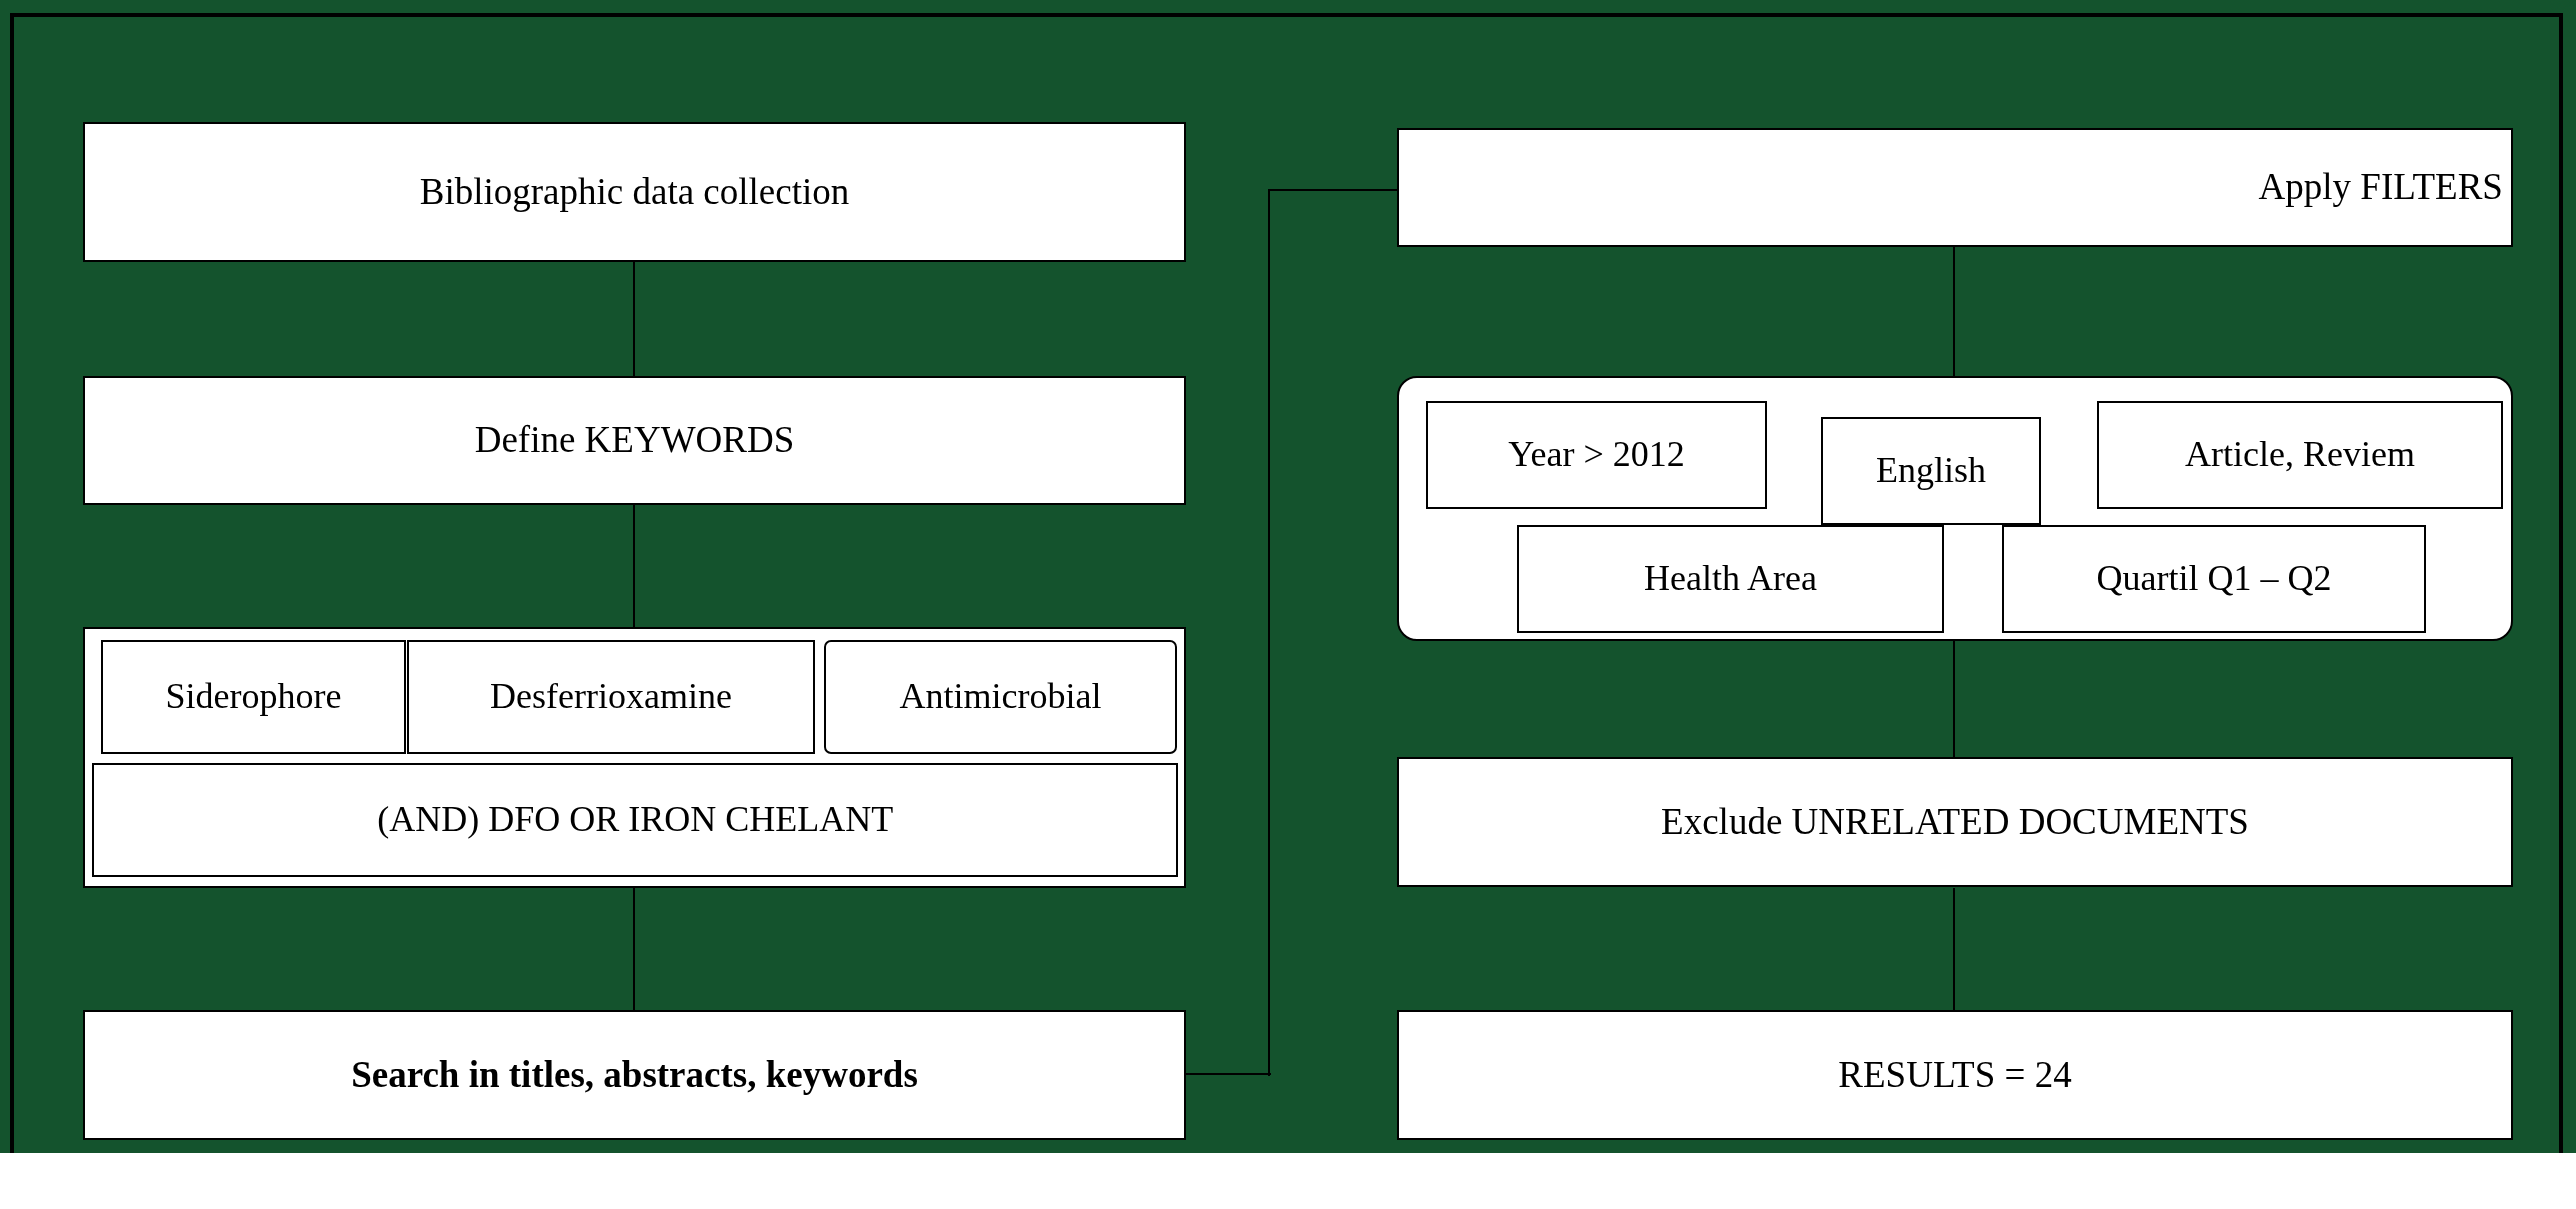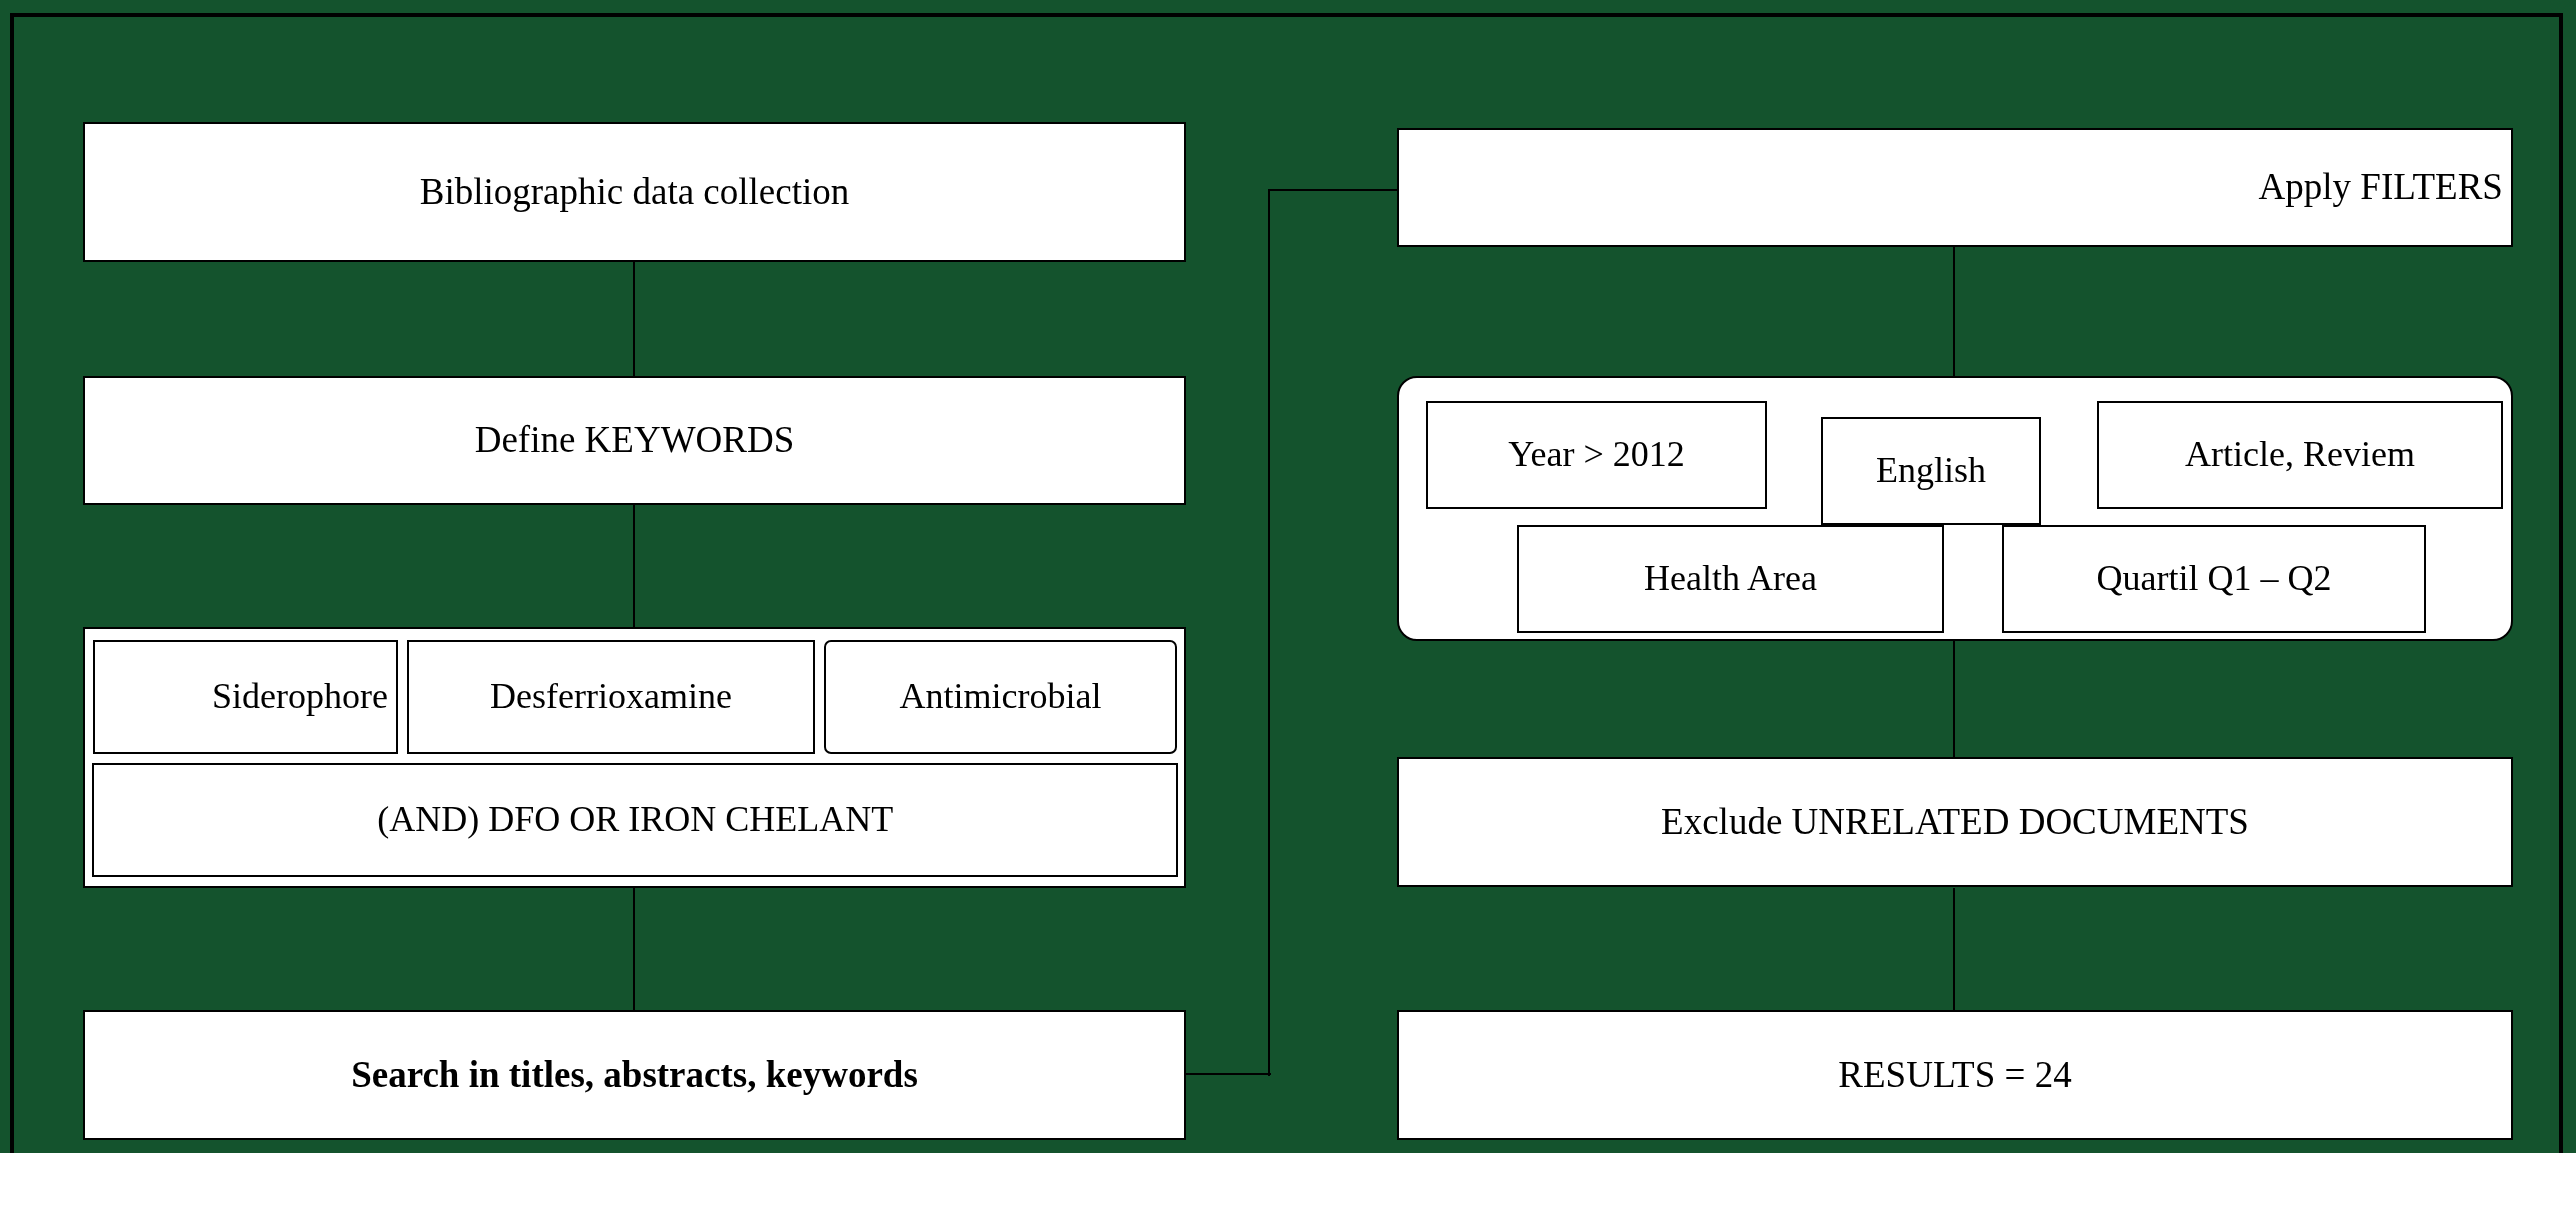--- a/index.html
+++ b/index.html
@@ -83,21 +83,21 @@
   <div class="vline" style="left:633px; top:262px; height:114px;"></div>
 
   <div class="box fs-main" style="left:83px; top:376px; width:1103px; height:129px;">
     <span class="label">Define KEYWORDS</span>
   </div>
 
   <div class="vline" style="left:633px; top:505px; height:122px;"></div>
 
   <div class="group-box" style="left:83px; top:627px; width:1103px; height:261px;">
 
-    <div class="box fs-sub" style="left:8px; top:10.6px; width:305px; height:114px;justify-content:flex-end;">
+    <div class="box fs-sub" style="left:16px; top:10.6px; width:305px; height:114px;">
       <span class="label">Siderophore</span>
     </div>
 
     <div class="box fs-sub" style="left:322px; top:10.6px; width:408px; height:114px;">
       <span class="label">Desferrioxamine</span>
     </div>
 
     <div class="box fs-sub" style="left:739px; top:10.6px; width:353px; height:114px;border-radius:7px;">
       <span class="label">Antimicrobial</span>
     </div>

